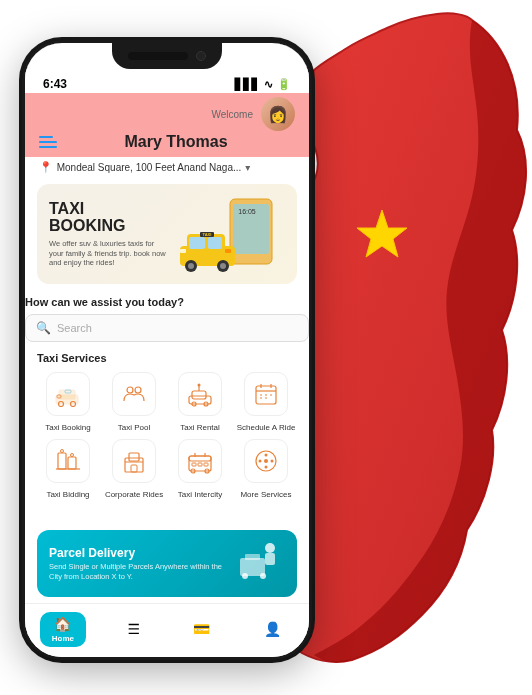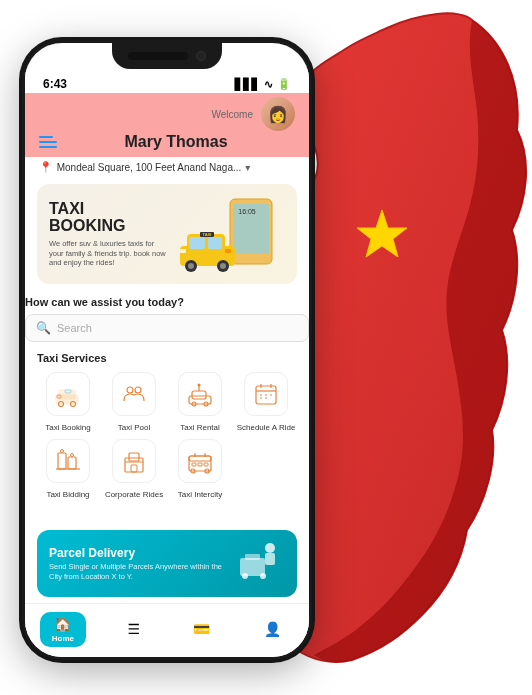--- a/index.html
+++ b/index.html
@@ -528,20 +528,33 @@
                   <rect x="5" y="15" width="4" height="3" rx="0.5" fill="none" stroke="#e8833a" stroke-width="1"></rect>
                   <rect x="11" y="15" width="4" height="3" rx="0.5" fill="none" stroke="#e8833a" stroke-width="1"></rect>
                   <rect x="17" y="15" width="4" height="3" rx="0.5" fill="none" stroke="#e8833a" stroke-width="1"></rect>
                   <circle cx="6" cy="23" r="2" fill="none" stroke="#e8833a" stroke-width="1.2"></circle>
                   <circle cx="20" cy="23" r="2" fill="none" stroke="#e8833a" stroke-width="1.2"></circle>
                 </svg>
             </div>
             <span class="service-label">Taxi Intercity</span>
           </div>
 
+          <div class="service-item">
+            <div class="service-icon-box">
+              <svg class="svc-svg" viewBox="0 0 26 26">
+                  <circle cx="13" cy="13" r="10" fill="none" stroke="#e8833a" stroke-width="1.2"></circle>
+                  <circle cx="13" cy="13" r="2" fill="#e8833a"></circle>
+                  <circle cx="13" cy="7" r="1.5" fill="#e8833a"></circle>
+                  <circle cx="13" cy="19" r="1.5" fill="#e8833a"></circle>
+                  <circle cx="7" cy="13" r="1.5" fill="#e8833a"></circle>
+                  <circle cx="19" cy="13" r="1.5" fill="#e8833a"></circle>
+                </svg>
+            </div>
+            <span class="service-label">More Services</span>
+          </div>
 
         </div>
       </div>
 
       <div class="parcel-banner">
         <div class="parcel-text-area">
           <div class="parcel-title">Parcel Delivery</div>
           <div class="parcel-subtitle">Send Single or Multiple Parcels Anywhere within the City from Location X to Y.</div>
         </div>
         <div class="parcel-icon">

